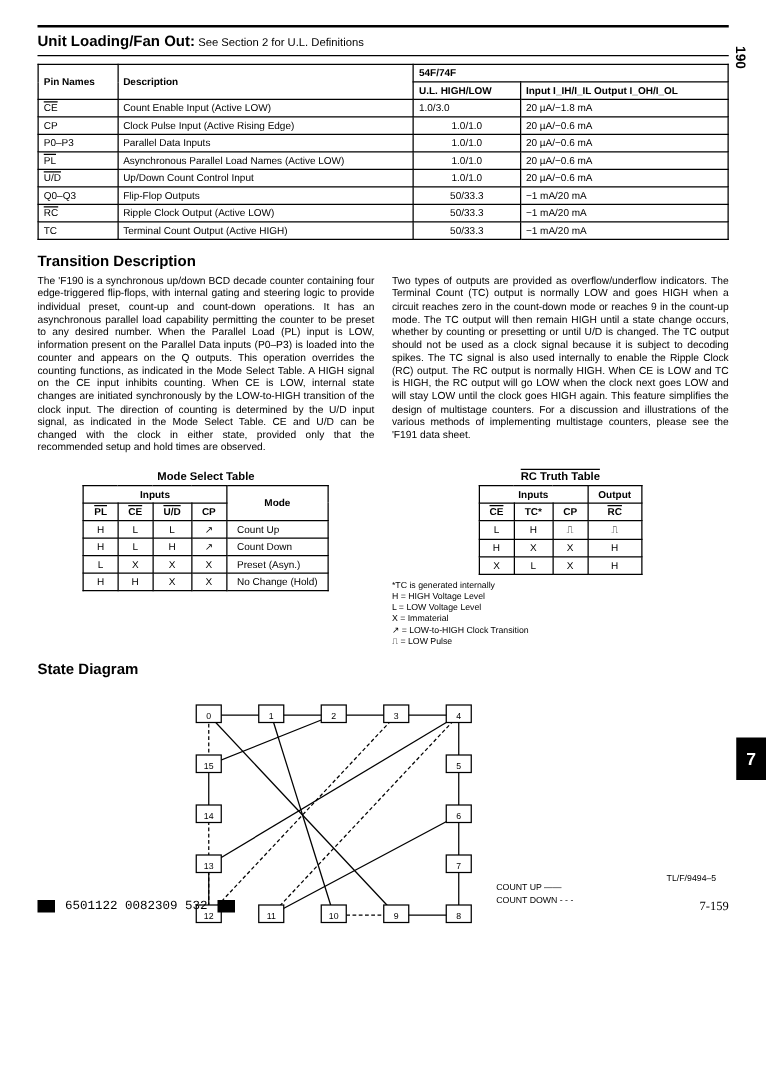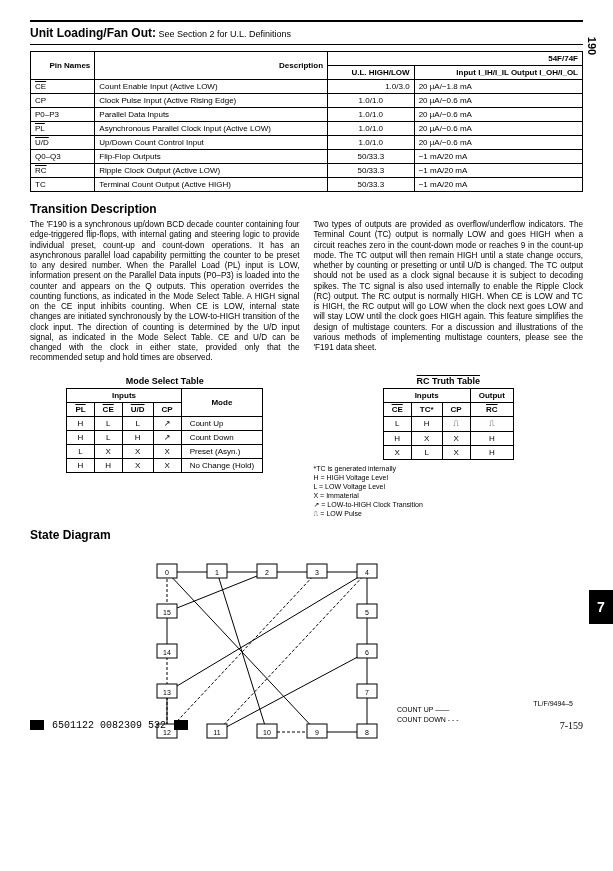--- a/index.html
+++ b/index.html
@@ -2,21 +2,21 @@
 <html><head>
 <meta charset="utf-8">
 <style>
 body{margin:0;font-family:Arial,Helvetica,sans-serif;font-size:9px;background:#fff;color:#000}
 .page{width:613px;height:749px;position:relative;padding:20px 30px;box-sizing:border-box}
 .pagenum{position:absolute;top:40px;right:12px;font-weight:bold;font-size:11px;transform:rotate(90deg)}
 .title-row{border-top:2px solid #000;border-bottom:1px solid #000;padding:4px 0;margin-bottom:6px}
 .title-row b{font-size:12px}
 table.pins{border-collapse:collapse;width:100%;font-size:8px}
 table.pins th,table.pins td{border:1px solid #000;padding:2px 4px;text-align:left}
-table.pins th{font-weight:bold;text-align:right}
+table.pins th{font-weight:bold;text-align:left}
 .ov{text-decoration:overline}
 h2{font-size:12px;margin:10px 0 4px 0}
 .cols{display:flex;gap:14px}
 .col{flex:1;text-align:justify;font-size:8.2px;line-height:1.25}
 .tbl-title{text-align:center;font-weight:bold;font-size:9px;margin:6px 0 2px}
 table.truth,table.mode{border-collapse:collapse;font-size:8px;margin:0 auto}
 table.truth th,table.truth td,table.mode th,table.mode td{border:1px solid #000;padding:2px 8px;text-align:center}
 .notes{font-size:7px;line-height:1.3;margin-top:4px}
 .state-diagram{margin:10px auto;display:block}
 .node{fill:#fff;stroke:#000;stroke-width:1}
@@ -49,38 +49,38 @@
 </tr>
 <tr>
 <th>U.L. HIGH/LOW</th>
 <th>Input I_IH/I_IL Output I_OH/I_OL</th>
 </tr>
 </tbody>
       <tbody id="pin-rows">
         <tr>
           <td><span class="ov">CE</span></td>
           <td>Count Enable Input (Active LOW)</td>
-          <td style="text-align:right">1.0/3.0</td>
+          <td style="text-align:left">1.0/3.0</td>
           <td>20 µA/−1.8 mA</td>
         </tr>
         <tr>
           <td>CP</td>
           <td>Clock Pulse Input (Active Rising Edge)</td>
           <td style="text-align:center">1.0/1.0</td>
           <td>20 µA/−0.6 mA</td>
         </tr>
         <tr>
           <td>P0–P3</td>
           <td>Parallel Data Inputs</td>
           <td style="text-align:center">1.0/1.0</td>
           <td>20 µA/−0.6 mA</td>
         </tr>
         <tr>
           <td><span class="ov">PL</span></td>
-          <td>Asynchronous Parallel Clock Input (Active LOW)</td>
+          <td>Asynchronous Parallel Load Names (Active LOW)</td>
           <td style="text-align:center">1.0/1.0</td>
           <td>20 µA/−0.6 mA</td>
         </tr>
         <tr>
           <td><span class="ov">U/D</span></td>
           <td>Up/Down Count Control Input</td>
           <td style="text-align:center">1.0/1.0</td>
           <td>20 µA/−0.6 mA</td>
         </tr>
         <tr>

